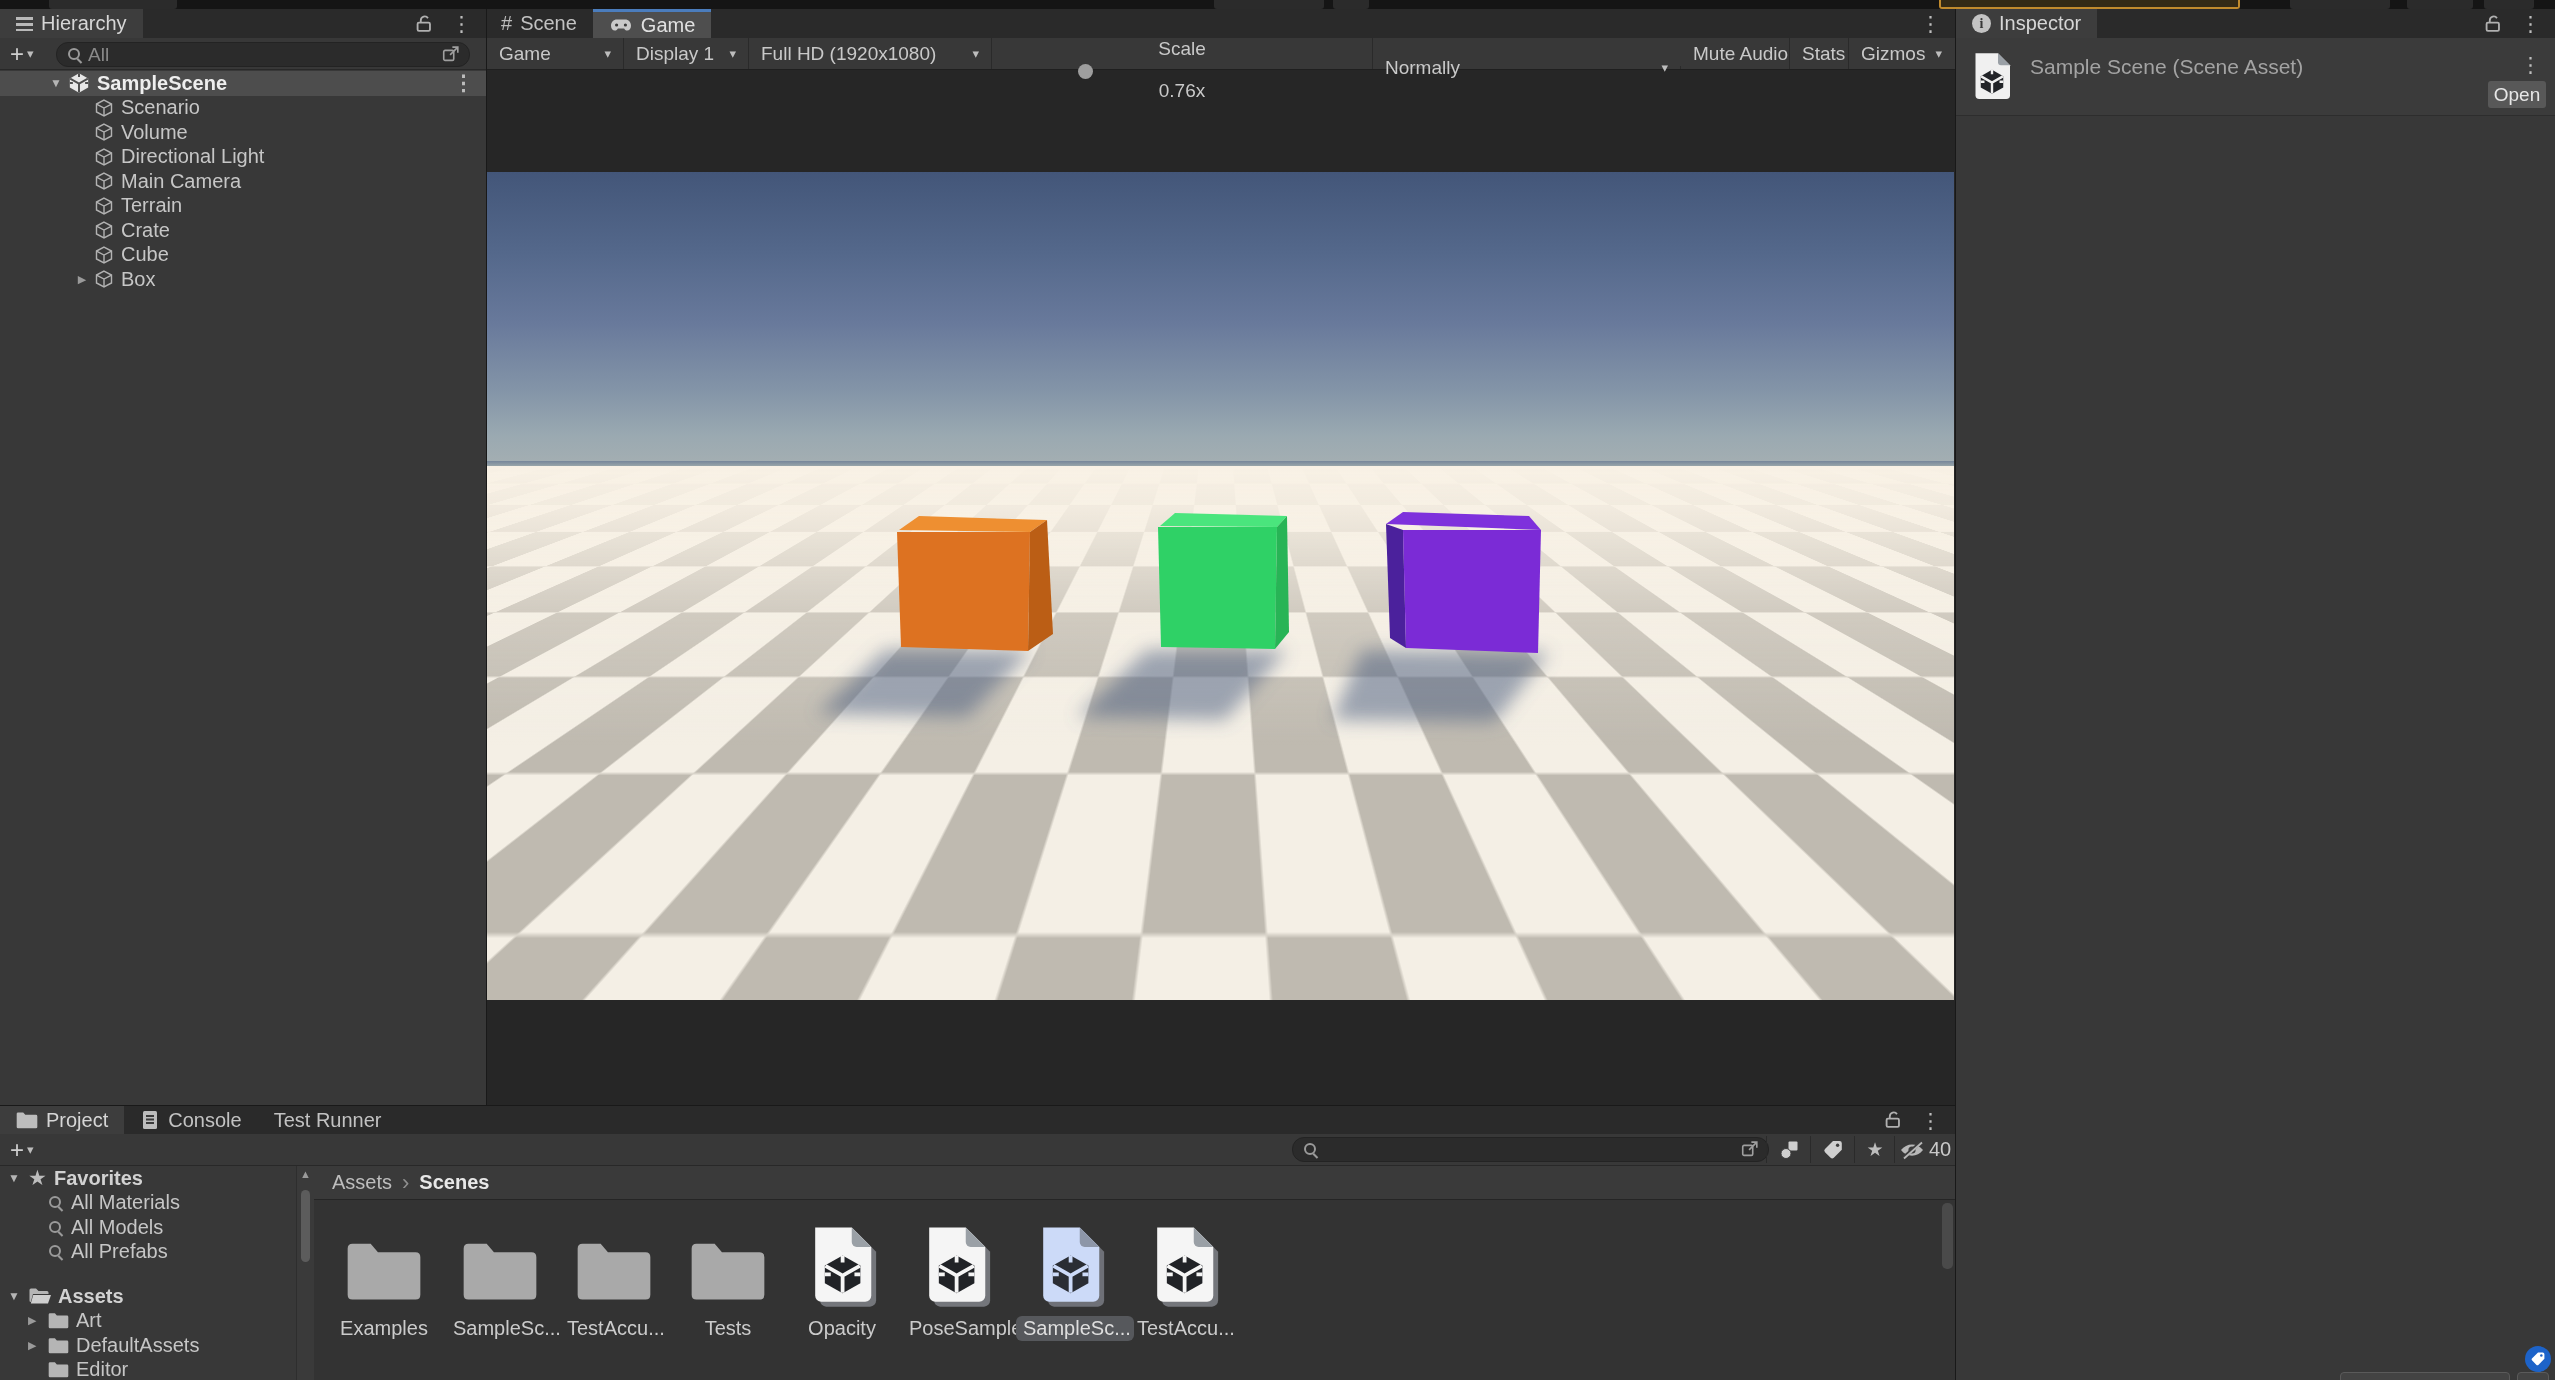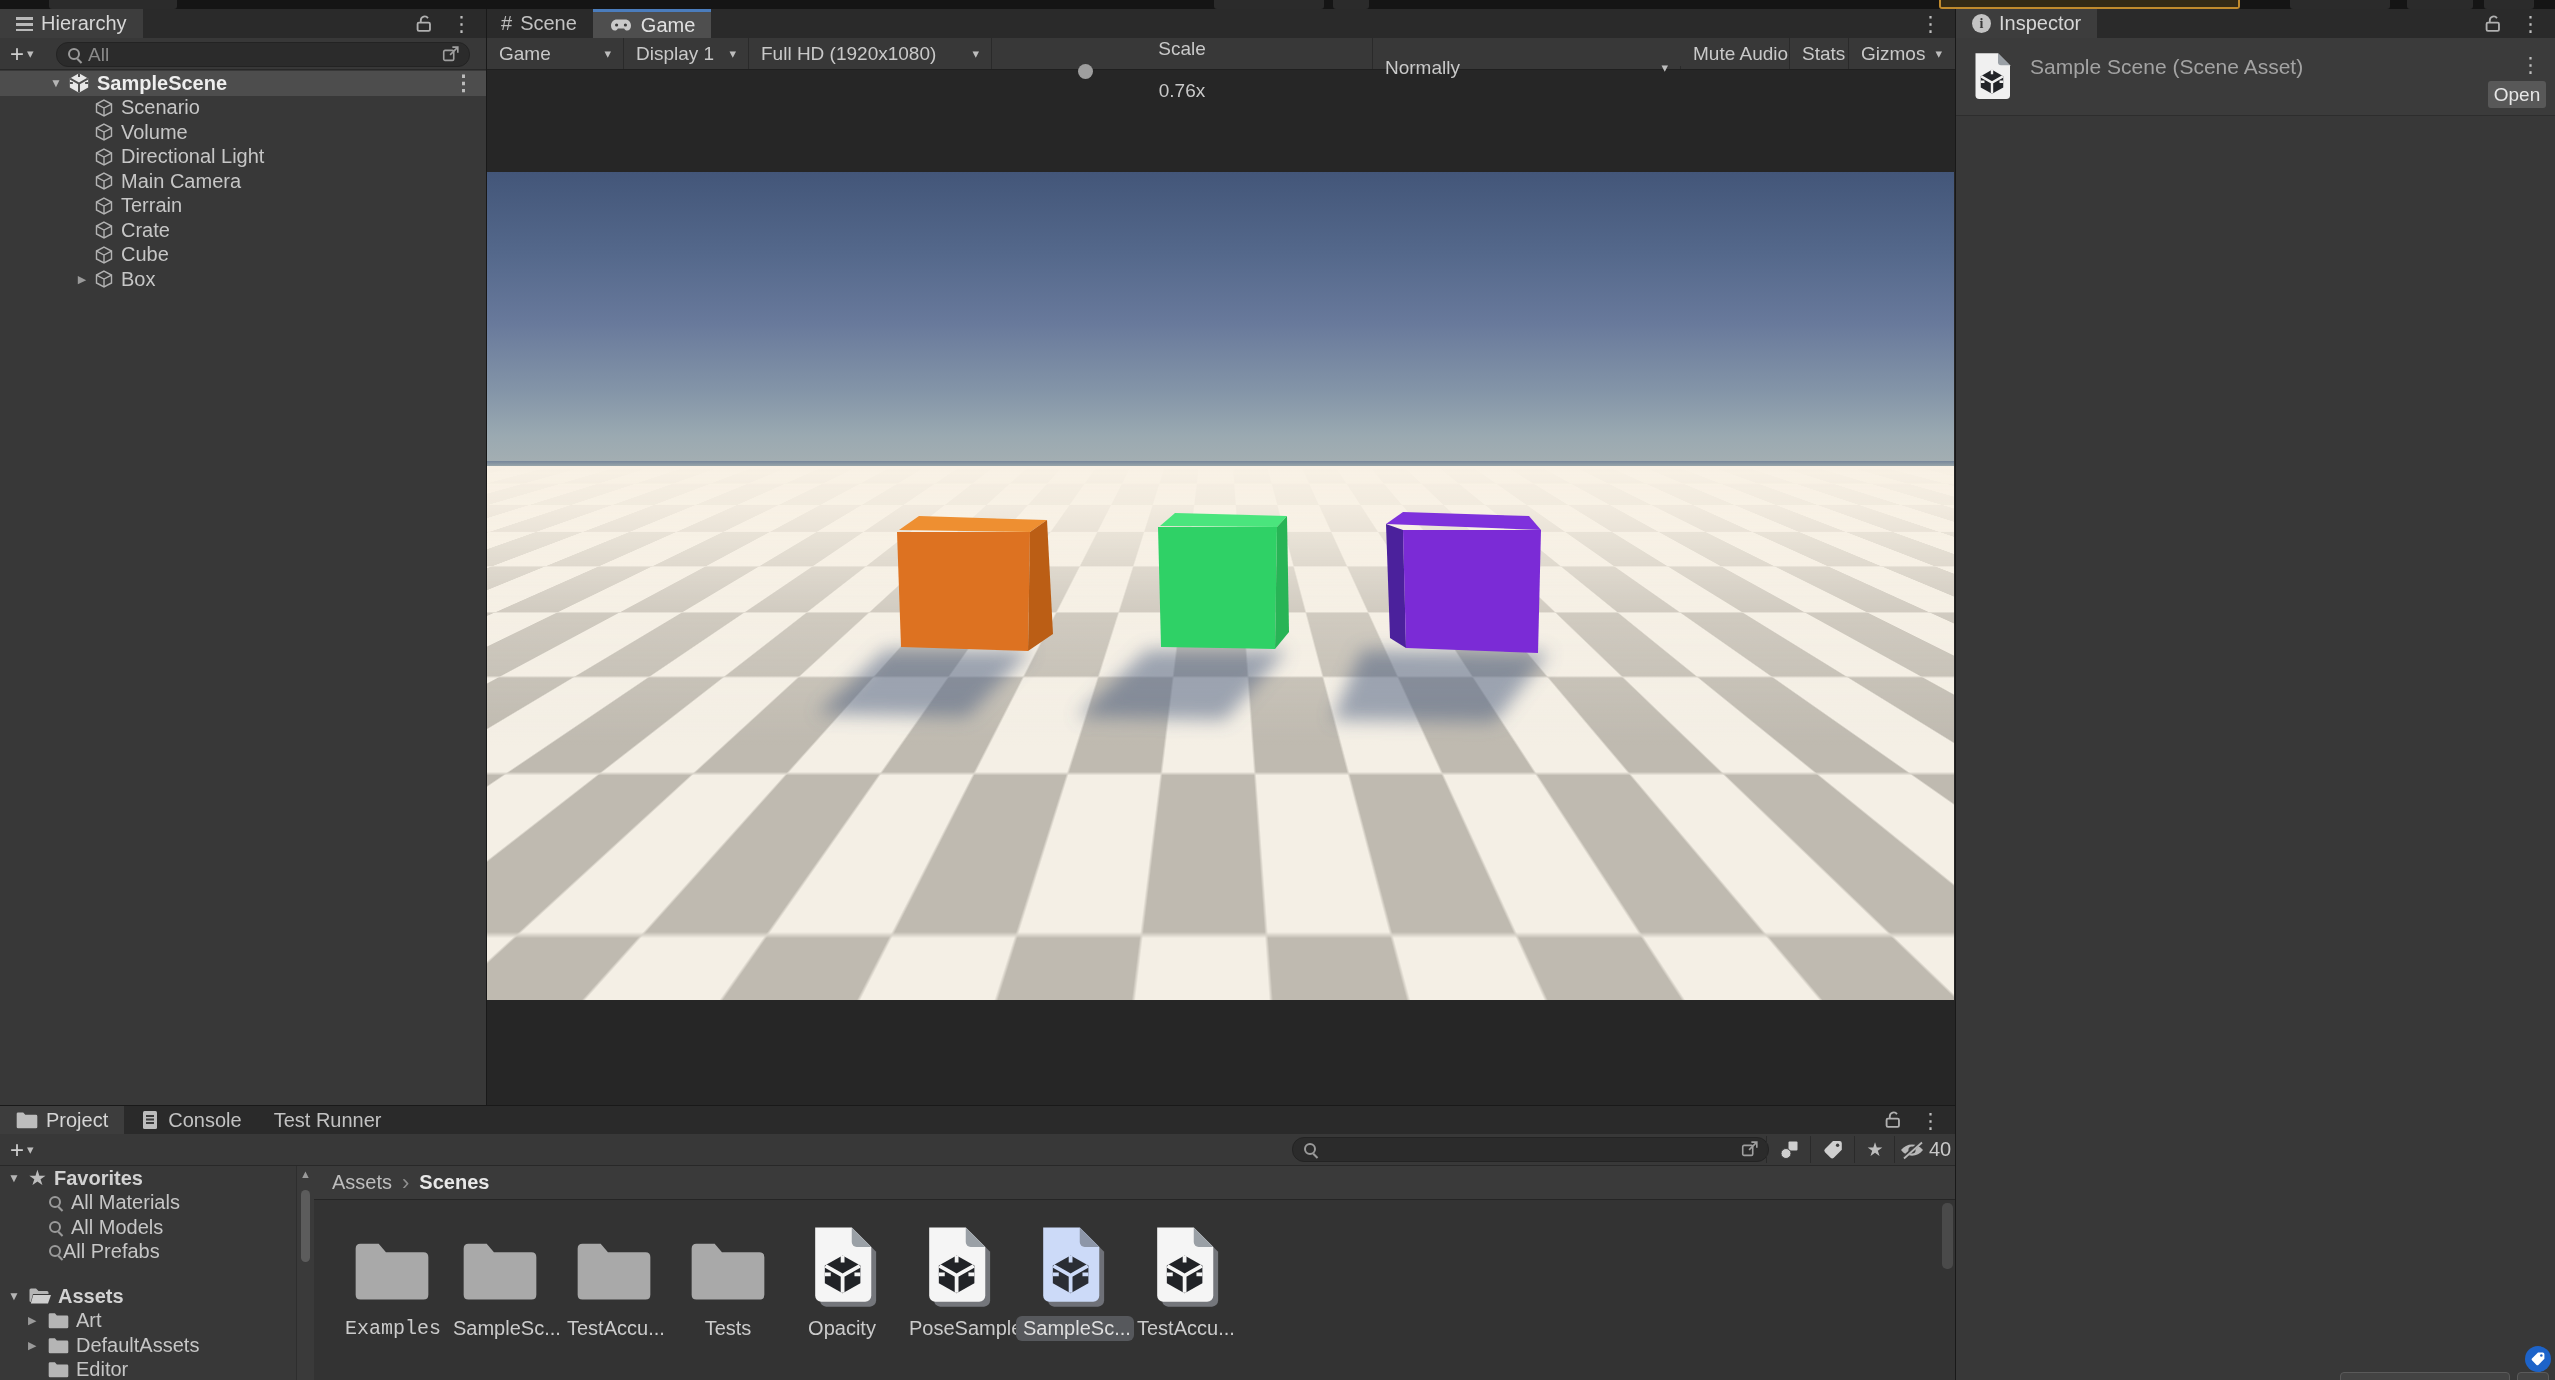--- a/index.html
+++ b/index.html
@@ -459,21 +459,21 @@
           <b>Favorites</b>
         </div>
         <div class="prow" style="padding-left:48px;gap:8px;">
           <span class="lens"></span>
           <span>All Materials</span>
         </div>
         <div class="prow" style="padding-left:48px;gap:8px;">
           <span class="lens"></span>
           <span>All Models</span>
         </div>
-        <div class="prow" style="padding-left:48px;">
+        <div class="prow" style="padding-left:48px;gap:8px;">
           <span class="lens"></span>
           <span>All Prefabs</span>
         </div>
         <div class="prow" style="height:20px;"></div>
         <div class="prow" style="padding-left:8px;gap:6px;">
           <span class="arrow" style="width:14px;font-size:12px;color:#b5b5b5;">▼</span>
           <svg class="icon-svg" width="24" height="20">
               <use href="#sym-folder-open"></use>
             </svg>
           <b>Assets</b>
@@ -505,21 +505,21 @@
         <span class="thumb"></span>
       </div>
 
       <div class="pcontent">
         <div class="crumbbar">
           <span class="crumb-root">Assets</span>
           <span class="crumb-sep">›</span>
           <span class="crumb-cur">Scenes</span>
         </div>
 
-        <div class="cell" style="left:24px;font-family:Liberation Mono, monospace;" data-type="folder" data-selected="false">
+        <div class="cell" style="left:16px;" data-type="folder" data-selected="false">
           <div class="icwrap">
             <svg class="ic-folder" width="78" height="63" viewBox="0 0 64 52" style="color:#a9a9a9;">
                 <use href="#sym-folder"></use>
               </svg>
 
           </div>
           <span class="cell-label">Examples</span>
         </div>
         <div class="cell" style="left:132px;" data-type="folder" data-selected="false">
           <div class="icwrap">

